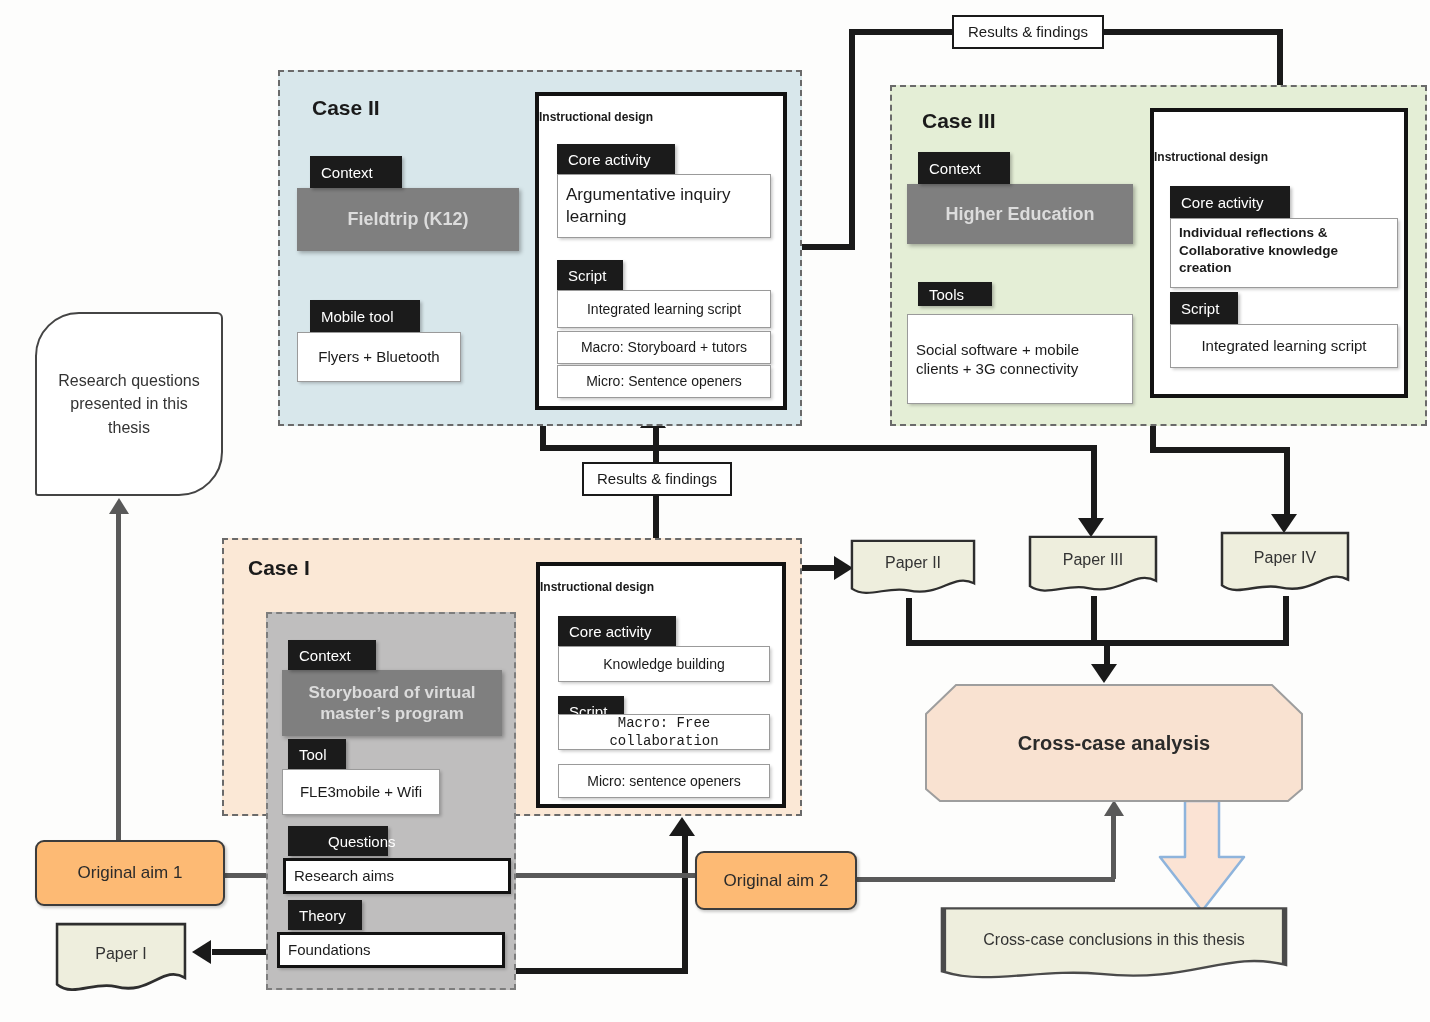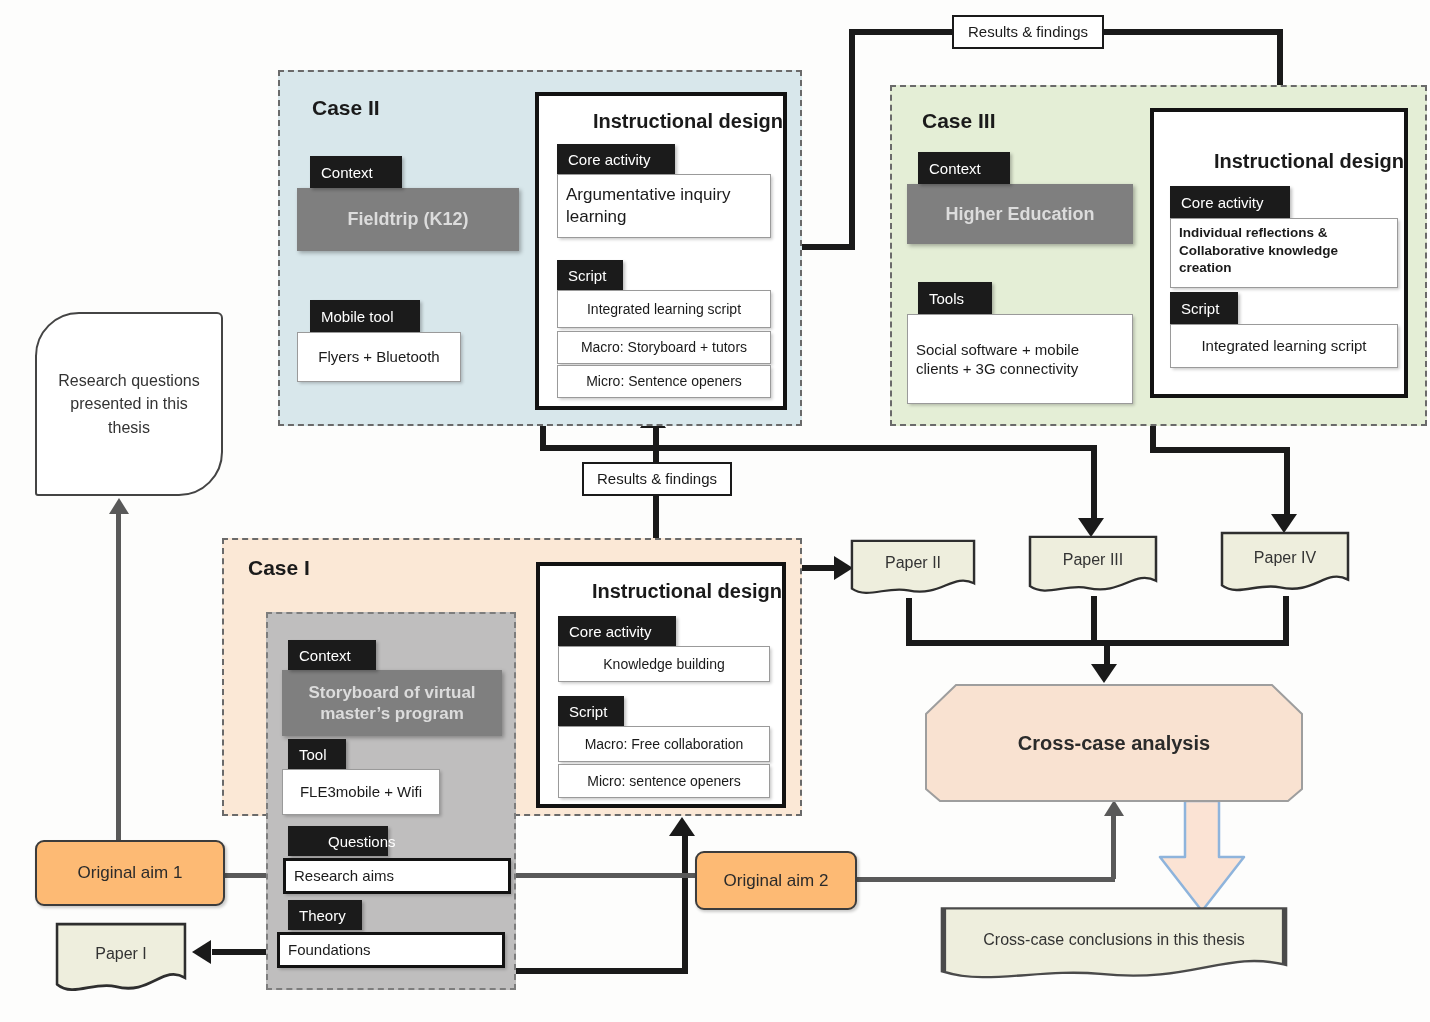--- a/index.html
+++ b/index.html
@@ -8,21 +8,21 @@
   .abs{position:absolute;box-sizing:border-box;}
   
   .grp{border:2px dashed #6a6a6a;z-index:2;}
   .grp-c2{background:var(--case2-bg,#d8e7eb);}
   .grp-c3{background:var(--case3-bg,#e4eed6);}
   .grp-c1{background:var(--case1-bg,#fbe8d6);}
   .grp-gray{background:var(--inner-gray-bg,#bfbebe);border:2px dashed #7d7d7d;z-index:3;}
   .grp-title{font-weight:bold;font-size:21px;color:#1a1a1a;z-index:4;}
   
   .idbox{background:#fff;border:4px solid #121212;z-index:4;}
-  .id-title{position:absolute;left:0;right:0;text-align:right;font-weight:bold;font-size:20px;}
+  .id-title{position:absolute;left:0;right:0;text-align:left;font-weight:bold;font-size:12px;}
   
   .lbl{background:var(--label-bg,#1b1b1b);color:#fff;font-size:15px;line-height:1;
        display:flex;align-items:center;padding-left:11px;z-index:5;
        box-shadow:2px 2px 3px rgba(0,0,0,0.25);}
   
   .ctxbox{background:var(--context-box-bg,#7f7f7f);color:var(--context-box-text,#dcdcdc);
           font-weight:bold;font-size:18px;display:flex;align-items:center;justify-content:center;
           text-align:center;z-index:4;box-shadow:2px 2px 4px rgba(0,0,0,0.3);line-height:1.25;}
   
   .wbox{background:#fff;border:1px solid #9a9a9a;display:flex;align-items:center;
@@ -130,21 +130,21 @@
     <div class="abs lbl" style="left:18px;top:164px;width:66px;height:30px;">Script</div>
     <div class="abs wbox center small14" style="left:18px;top:194px;width:214px;height:38px;">Integrated learning script</div>
     <div class="abs wbox center small14" style="left:18px;top:235px;width:214px;height:33px;">Macro: Storyboard + tutors</div>
     <div class="abs wbox center small14" style="left:18px;top:269px;width:214px;height:33px;">Micro: Sentence openers</div>
   </div>
 
   <div class="abs grp grp-c3" style="left:890px;top:85px;width:537px;height:341px;">
     <div class="abs grp-title" style="left:30px;top:22px;">Case III</div>
     <div class="abs lbl" style="left:26px;top:65px;width:92px;height:32px;">Context</div>
     <div class="abs ctxbox" style="left:15px;top:97px;width:226px;height:60px;">Higher Education</div>
-    <div class="abs lbl" style="left:26px;top:195px;width:74px;height:32px;">Tools</div>
+    <div class="abs lbl" style="left:26px;top:195px;width:74px;height:24px;">Tools</div>
     <div class="abs wbox pad" style="left:15px;top:227px;width:226px;height:90px;">Social software + mobile clients + 3G connectivity</div>
   </div>
 
   <div class="abs idbox" style="left:1150px;top:108px;width:258px;height:290px;">
     <div class="id-title" style="top:38px;">Instructional design</div>
     <div class="abs lbl" style="left:16px;top:74px;width:120px;height:32px;">Core activity</div>
     <div class="abs wbox pad small13" style="left:16px;top:106px;width:228px;height:70px;align-items:flex-start;padding-top:5px;font-weight:bold;">Individual reflections &amp; Collaborative knowledge creation</div>
     <div class="abs lbl" style="left:16px;top:180px;width:68px;height:32px;">Script</div>
     <div class="abs wbox center" style="left:16px;top:212px;width:228px;height:44px;">Integrated learning script</div>
   </div>
@@ -162,21 +162,21 @@
     <div class="abs wbox bdr-thick pad" style="left:15px;top:244px;width:228px;height:36px;">Research aims</div>
     <div class="abs lbl" style="left:20px;top:286px;width:74px;height:30px;">Theory</div>
     <div class="abs wbox bdr-thick pad" style="left:9px;top:318px;width:228px;height:36px;">Foundations</div>
   </div>
 
   <div class="abs idbox" style="left:536px;top:562px;width:250px;height:246px;">
     <div class="id-title" style="top:14px;">Instructional design</div>
     <div class="abs lbl" style="left:18px;top:50px;width:118px;height:30px;">Core activity</div>
     <div class="abs wbox center small14" style="left:18px;top:80px;width:212px;height:36px;">Knowledge building</div>
     <div class="abs lbl" style="left:18px;top:130px;width:66px;height:30px;">Script</div>
-    <div class="abs wbox center small14" style="left:18px;top:160px;width:212px;height:36px;">Macro: Free collaboration</div>
+    <div class="abs wbox center small14" style="left:18px;top:148px;width:212px;height:36px;font-family:Liberation Mono, monospace;">Macro: Free collaboration</div>
     <div class="abs wbox center small14" style="left:18px;top:198px;width:212px;height:34px;">Micro: sentence openers</div>
   </div>
 
   <div class="abs wbox center z6" style="left:952px;top:15px;width:152px;height:34px;border:2px solid #1a1a1a;box-shadow:none;">Results &amp; findings</div>
   <div class="abs wbox center z6" style="left:582px;top:462px;width:150px;height:34px;border:2px solid #1a1a1a;box-shadow:none;">Results &amp; findings</div>
 
   <div class="abs rqbox" style="left:35px;top:312px;width:188px;height:184px;">Research questions presented in this thesis</div>
   <div class="abs roundbox" style="left:35px;top:840px;width:190px;height:66px;">Original aim 1</div>
   <div class="abs roundbox" style="left:695px;top:851px;width:162px;height:59px;">Original aim 2</div>
 

